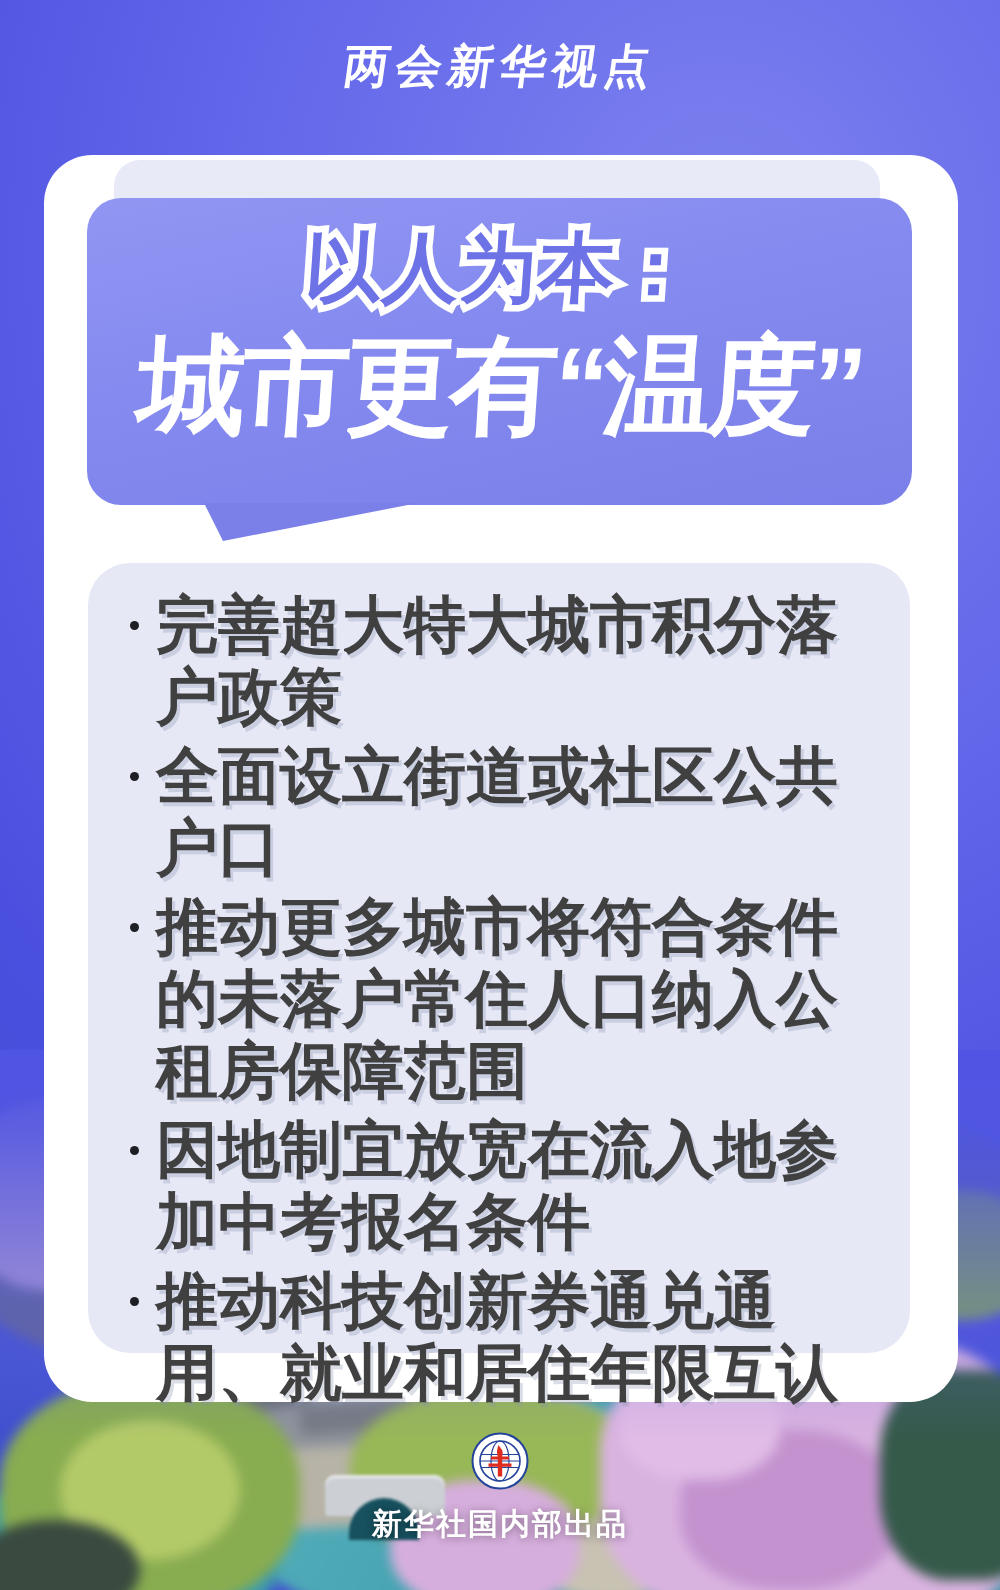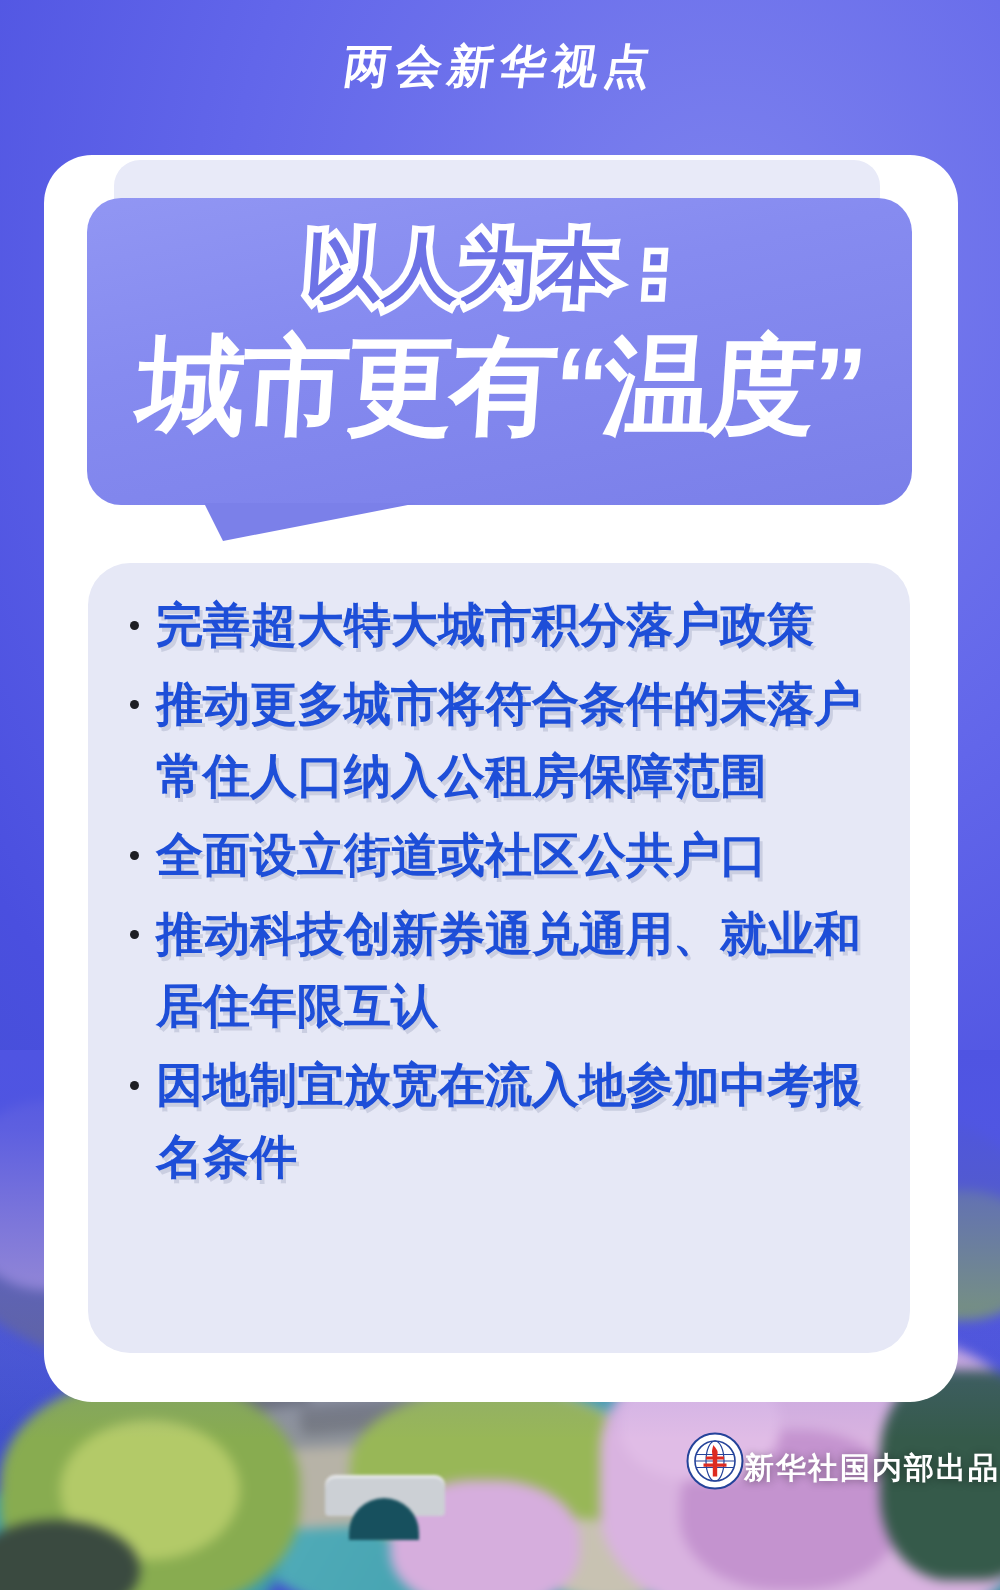--- a/index.html
+++ b/index.html
@@ -52,25 +52,25 @@
     display:flex;flex-direction:column;align-items:center;}
   .tail{position:absolute;left:152px;top:348px;width:226px;height:44px;display:block;}
   .t1-wrap{position:relative;margin-top:26px;height:88px;transform:skewX(-4deg);}
   .t1{font-size:76px;font-weight:900;letter-spacing:2px;line-height:88px;white-space:nowrap;}
   .t1-stroke{position:absolute;left:0;top:0;color:#fff;-webkit-text-stroke:13px #ffffff;}
   .t1-fill{position:relative;color:#6d72e6;}
   .t2{margin-top:14px;color:#ffffff;font-size:108px;line-height:120px;font-weight:900;letter-spacing:-4px;white-space:nowrap;transform:skewX(-4deg);}
   
   .panel{position:absolute;left:44px;top:408px;width:822px;height:790px;background:#e6e8f6;border-radius:42px;}
   .points{position:absolute;left:68px;top:26px;width:716px;margin:0;padding:0;list-style:none;}
-  .points li{position:relative;margin:0 0 7px 0;color:#1d4ed8;font-size:47px;line-height:72px;font-weight:900;
+  .points li{position:relative;margin:0 0 7px 0;color:#404040;font-size:62px;line-height:72px;font-weight:900;
     text-shadow:3px 4px 0 rgba(140,145,175,0.30);}
   .points li::before{content:"";position:absolute;left:-26px;top:32px;width:9px;height:9px;border-radius:50%;background:#1e1f24;}
   
-  .footer{position:absolute;left:0;top:1432px;width:100%;z-index:3;display:flex;flex-direction:row;align-items:center;justify-content:flex-end;}
+  .footer{position:absolute;left:0;top:1432px;width:100%;z-index:3;display:flex;flex-direction:column;align-items:center;}
   .logo{width:58px;height:58px;display:block;}
   .producer{margin-top:14px;color:#ffffff;font-size:30px;font-weight:700;letter-spacing:2px;
     text-shadow:0 1px 8px rgba(0,0,0,0.4);}
 </style>
 </head>
 <body>
 
 <div class="poster">
 
   <div class="photo">
@@ -118,24 +118,24 @@
       </div>
       <div class="t2">城市更有“温度”</div>
     </div>
     <svg class="tail" viewBox="0 0 226 44" aria-hidden="true">
       <polygon points="8,0 27,38 222,0" fill="#7b80e9"></polygon>
     </svg>
 
     <div class="panel">
       <ul class="points">
         <li>完善超大特大城市积分落户政策</li>
+        <li>全面设立街道或社区公共户口</li>
         <li>推动更多城市将符合条件的未落户常住人口纳入公租房保障范围</li>
-        <li>全面设立街道或社区公共户口</li>
+        <li>因地制宜放宽在流入地参加中考报名条件</li>
         <li>推动科技创新券通兑通用、就业和居住年限互认</li>
-        <li>因地制宜放宽在流入地参加中考报名条件</li>
       </ul>
     </div>
   </div>
 
   <div class="footer">
     <svg class="logo" viewBox="-29 -29 58 58" aria-hidden="true">
       <circle r="27.5" fill="#ffffff"></circle>
       <circle r="27.5" fill="none" stroke="#24439a" stroke-width="2"></circle>
       <circle r="20" fill="none" stroke="#24439a" stroke-width="1.6"></circle>
       <ellipse rx="9" ry="20" fill="none" stroke="#24439a" stroke-width="1.2"></ellipse>

